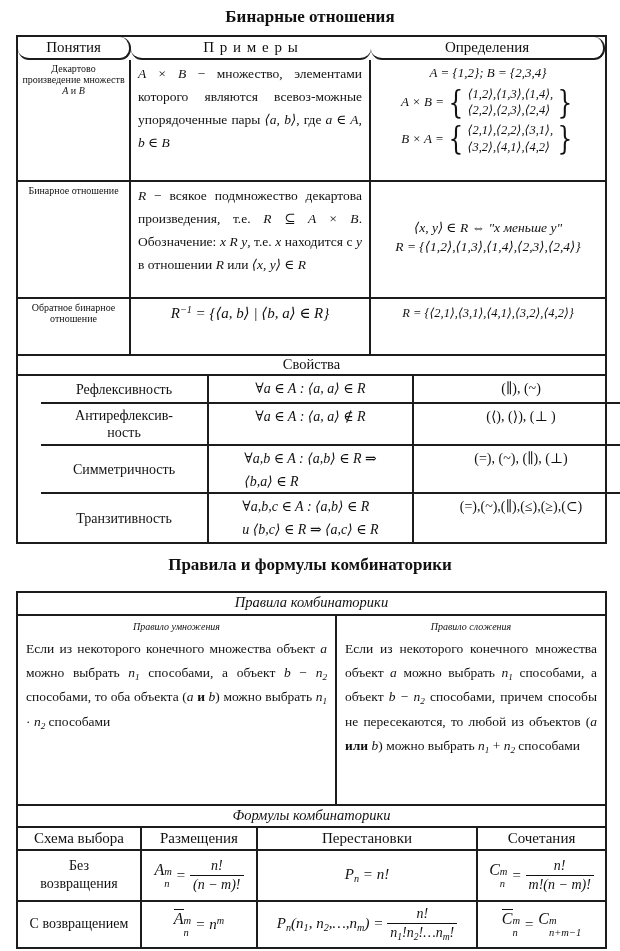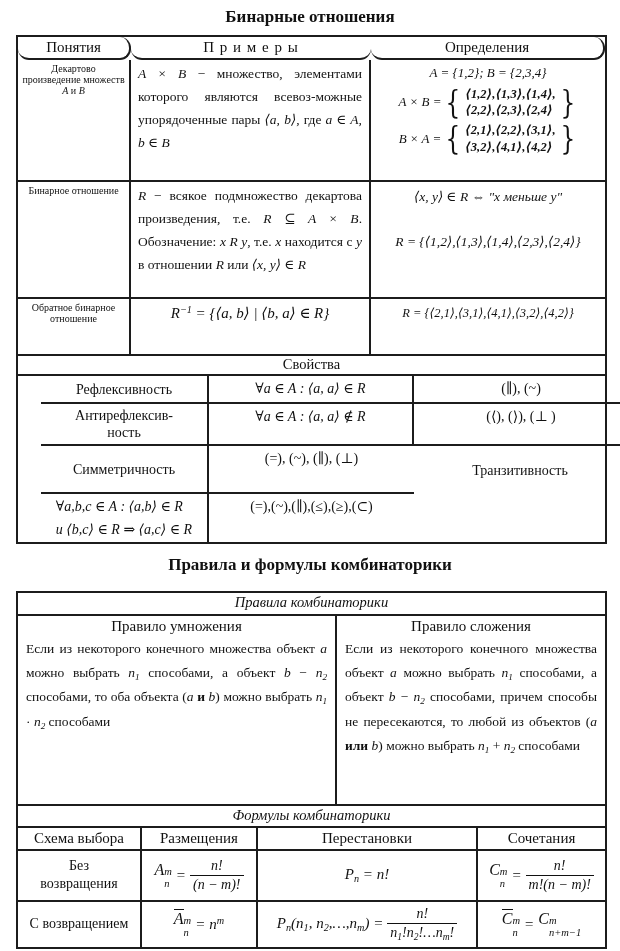--- a/index.html
+++ b/index.html
@@ -34,37 +34,37 @@
   .fx { font-style:italic; }
   .seg-i { font-style:italic; }
   .seg-b { font-weight:bold; }
   .seg-sub { font-size:0.68em; vertical-align:-0.28em; font-style:italic; }
   .seg-sup { font-size:0.68em; vertical-align:0.5em; font-style:italic; }
 
   .ex { display:flex; flex-direction:column; align-items:center; font-size:13px; padding:4px 2px; }
   .ex1 { gap:3px; }
   .exline { line-height:1.4; }
   .setrow { display:flex; align-items:center; justify-content:center; gap:2px; }
-  .setlines { display:inline-flex; flex-direction:column; text-align:left; font-size:12.5px; line-height:1.35;font-weight:bold; }
+  .setlines { display:inline-flex; flex-direction:column; text-align:left; font-size:12.5px; line-height:1.35; }
   .brace { font-size:31px; font-weight:400; line-height:0.9; font-family:"DejaVu Serif",serif; transform:scaleX(0.75); }
-  .ex2 { gap:26px; padding-top:6px; font-size:13.5px; }
+  .ex2 { padding-top:19px; font-size:13.5px;margin-top:18px; }
   .ex3 { justify-content:flex-start; font-size:12.5px; padding-top:6px; }
 
   .props-hdr { font-size:14.5px; text-align:center; height:20px; line-height:17px; }
   .pname { display:flex; align-items:center; justify-content:center; text-align:center; font-size:14px; line-height:1.25; }
   .pname span { display:inline-block; max-width:122px; }
   .pdef { display:flex; align-items:flex-start; justify-content:center; font-size:14px; padding-top:2px; }
   .defblock { text-align:left; line-height:1.6; }
   .defline:empty { display:none; }
   .pex { display:flex; align-items:flex-start; justify-content:center; font-size:14px; padding-top:4px; }
 
   .ital-hdr { font-style:italic; font-size:14.5px; text-align:center; height:23px; line-height:19px; }
   .ital-hdr2 { height:22px; }
   .rule { padding:0 8px 0 8px; }
-  .rule-title { text-align:center; font-size:15px; line-height:21px; }
+  .rule-title { text-align:center; font-style:italic; font-size:10px; line-height:21px; }
   .rule-body { font-size:13.5px; line-height:1.8; text-align:justify; }
 
   .fhdr { font-size:15px; text-align:center; display:flex; align-items:center; justify-content:center; }
   .rowlab { display:flex; align-items:center; justify-content:center; text-align:center; font-size:14px; line-height:1.3; }
   .rowlab span { display:inline-block; max-width:100px; }
   .fcell { display:flex; align-items:center; justify-content:center; font-size:15px; }
   .fwrap { display:inline-flex; align-items:center; gap:4px; font-style:italic; }
   .fsym { font-size:16px; }
   .bar { border-top:1.4px solid #111; padding-top:0px; }
   .ss { display:inline-flex; flex-direction:column; align-items:flex-start; font-size:10.5px; line-height:1.08; }
@@ -158,20 +158,26 @@
         <div class="defblock fx">
           <div class="defline">∀a ∈ A : ⟨a, a⟩ ∉ R</div>
 
         </div>
       </div>
       <div class="cell pex bb">(⟨), (⟩), (⊥ )</div>
 
       <div class="cell pname br bb">
         <span>Симметричность</span>
       </div>
+      <div class="cell pdef br bb">
+        <div class="defblock fx">
+          <div class="defline">∀a,b ∈ A : ⟨a,b⟩ ∈ R ⇒</div>
+          <div class="defline">⟨b,a⟩ ∈ R</div>
+        </div>
+      </div>
       <div class="cell pex bb">(=), (~), (∥), (⊥)</div>
 
       <div class="cell pname br">
         <span>Транзитивность</span>
       </div>
       <div class="cell pdef br">
         <div class="defblock fx">
           <div class="defline">∀a,b,c ∈ A : ⟨a,b⟩ ∈ R</div>
           <div class="defline">и ⟨b,c⟩ ∈ R ⇒ ⟨a,c⟩ ∈ R</div>
         </div>

